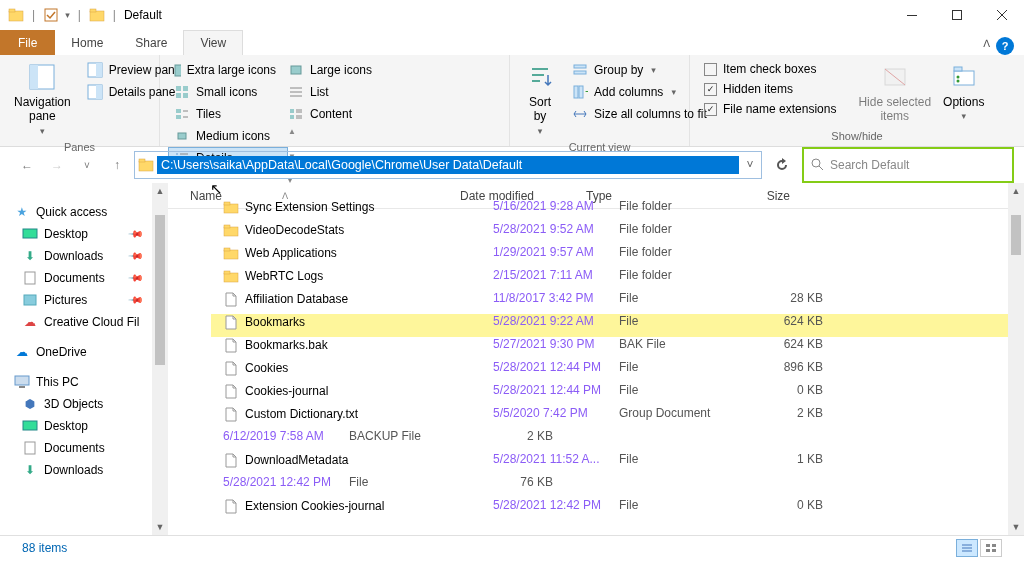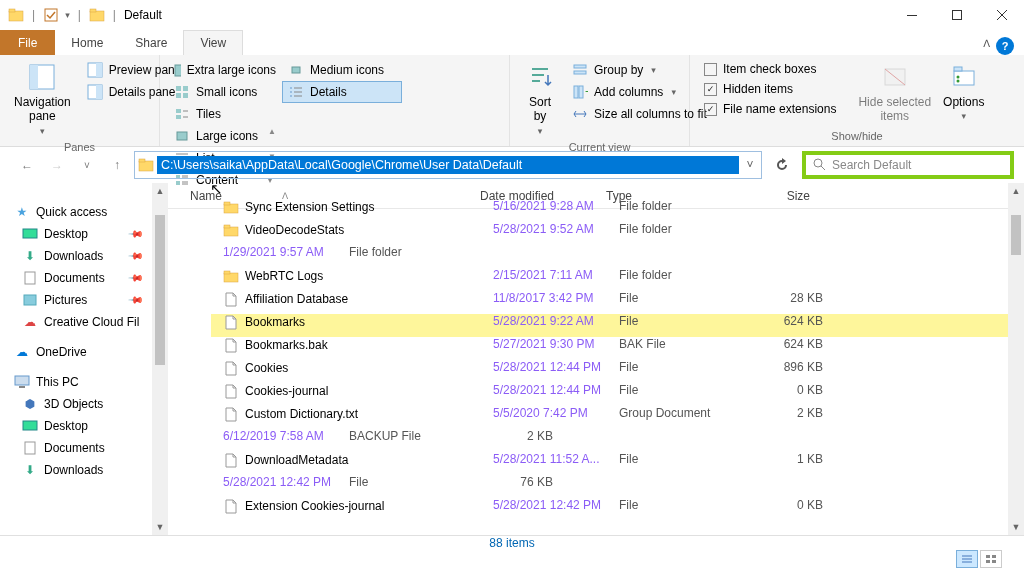--- a/index.html
+++ b/index.html
@@ -32,55 +32,55 @@
 .checkbox { width: 13px; height: 13px; border: 1px solid #888; display: inline-flex; align-items: center; justify-content: center; font-size: 9px; }
 .checkbox.checked::after { content: "✓"; color: #222; }
 
 .navbar { height: 36px; display: flex; align-items: center; padding: 4px 10px 4px 14px; gap: 4px; }
 .nav-arrow { width: 26px; height: 26px; display: flex; align-items: center; justify-content: center; color: #777; }
 .addr-box { flex: 1; border: 1px solid #9fbfe0; height: 28px; display: flex; align-items: center; position: relative; }
 .addr-icon { width: 22px; display: flex; align-items: center; justify-content: center; }
 .addr-text { flex: 1; background: #0078D7; color: #fff; padding: 2px 4px; height: 18px; line-height: 14px; font-size: 12.5px; }
 .addr-drop { width: 22px; display: flex; align-items: center; justify-content: center; color: #666; }
 .refresh-btn { width: 32px; height: 28px; display: flex; align-items: center; justify-content: center; color: #555; }
-.search-box { width: 212px; border: 4px solid #84cc16; height: 28px; display: flex; align-items: center; padding: 0 6px; color: #888; gap: 6px; }
+.search-box { width: 212px; border: 2px solid #84cc16; height: 36px; display: flex; align-items: center; padding: 0 6px; color: #888; gap: 6px; }
 .cursor { position: absolute; left: 210px; top: 180px; font-size: 15px; pointer-events: none; }
 
 .body-area { display: flex; height: 352px; position: relative; }
 .nav-pane { width: 168px; border-right: none; padding-top: 10px; overflow: hidden; position: relative; }
 .nav-scrollbar { position: absolute; right: 0; top: 0; width: 16px; height: 100%; background: #f0f0f0; display: flex; flex-direction: column; }
 .nav-scrollbar .thumb { background: #c2c2c2; margin: 16px 3px 0 3px; height: 150px; }
 .nav-scrollbar .arr { height: 16px; display: flex; align-items: center; justify-content: center; color: #666; font-size: 9px; }
 .nav-item { display: flex; align-items: center; gap: 6px; padding: 3px 6px 3px 22px; white-space: nowrap; }
 .nav-item.top { padding-left: 14px; margin-top: 8px; }
 .nav-item .pin { margin-left: auto; color: #999; font-size: 10px; margin-right: 20px; transform: rotate(45deg); }
 .nav-icon { width: 16px; height: 16px; display: inline-flex; align-items: center; justify-content: center; }
 
 .content { flex: 1; position: relative; }
 .col-headers { display: flex; border-bottom: 1px solid #e8e8e8; height: 26px; align-items: center; color: #444; padding-left: 22px; }
 .col-name { width: 270px; display: flex; align-items: center; gap: 60px; }
-.col-date { width: 126px; margin-left: 20px; }
+.col-date { width: 126px; }
 .col-type { width: 126px; }
 .col-size { width: 90px; text-align: right; padding-right: 12px; }
 .sort-ind { color: #888; font-size: 9px; }
 
 .file-list { overflow: hidden; }
 .row { display: flex; align-items: flex-start; height: 23px; padding-left: 12px; margin-left: 43px; }
 .row.highlight { background: #FEF69B; }
 .row .fname { width: 270px; display: flex; align-items: center; gap: 6px; }
 .row .fdate { width: 126px; color: #8b5cf6; }
 .row .ftype { width: 126px; color: #555; }
 .row .fsize { width: 90px; text-align: right; padding-right: 12px; color: #555; }
 .file-icon { width: 16px; height: 16px; display: inline-flex; align-items: center; justify-content: center; }
 
 .right-scrollbar { position: absolute; right: 0; top: 0; width: 16px; height: 100%; background: #f0f0f0; display: flex; flex-direction: column; }
 .right-scrollbar .thumb { background: #c2c2c2; margin: 16px 3px 0 3px; height: 40px; }
 .right-scrollbar .arr { height: 16px; display: flex; align-items: center; justify-content: center; color: #666; font-size: 9px; }
 
-.statusbar { height: 24px; border-top: 1px solid #e0e0e0; display: flex; align-items: center; padding: 0 22px; color: #0066b3; flex-direction: column; }
+.statusbar { height: 24px; border-top: 1px solid #e0e0e0; display: flex; align-items: center; padding: 0 22px; color: #0066b3; }
 .statusbar .view-btns { margin-left: auto; display: flex; gap: 2px; }
 .view-btn { width: 22px; height: 18px; border: 1px solid #ccc; display: flex; align-items: center; justify-content: center; }
 .view-btn.active { background: #cce8ff; border-color: #7aafdb; }
 
 .folder-svg { fill: #FFD869; stroke: #D9A441; stroke-width: 0.5; }
 .file-svg { fill: #fff; stroke: #999; stroke-width: 1; }
 </style>
 </head>
 <body>
 
@@ -194,64 +194,64 @@
         <div class="rb-smallbtn">
             <svg width="16" height="16">
               <rect x="2" y="3" width="5" height="4" fill="#9cc"></rect>
               <rect x="2" y="9" width="5" height="4" fill="#9cc"></rect>
               <line x1="9" y1="5" x2="14" y2="5" stroke="#888"></line>
               <line x1="9" y1="11" x2="14" y2="11" stroke="#888"></line>
             </svg>
             <span>Tiles</span>
           </div>
       </div>
+      <div class="rb-col" style="width:100px">
+        <div class="rb-smallbtn">
+            <svg width="16" height="16">
+              <rect x="3" y="4" width="10" height="8" fill="#9cc" stroke="#699"></rect>
+            </svg>
+            <span>Large icons</span>
+          </div>
+        <div class="rb-smallbtn">
+            <svg width="16" height="16">
+              <line x1="2" y1="4" x2="14" y2="4" stroke="#888"></line>
+              <line x1="2" y1="8" x2="14" y2="8" stroke="#888"></line>
+              <line x1="2" y1="12" x2="14" y2="12" stroke="#888"></line>
+            </svg>
+            <span>List</span>
+          </div>
+        <div class="rb-smallbtn">
+            <svg width="16" height="16">
+              <rect x="2" y="3" width="4" height="4" fill="#9cc"></rect>
+              <line x1="8" y1="4" x2="14" y2="4" stroke="#888"></line>
+              <line x1="8" y1="6" x2="14" y2="6" stroke="#888"></line>
+              <rect x="2" y="9" width="4" height="4" fill="#9cc"></rect>
+              <line x1="8" y1="10" x2="14" y2="10" stroke="#888"></line>
+              <line x1="8" y1="12" x2="14" y2="12" stroke="#888"></line>
+            </svg>
+            <span>Content</span>
+          </div>
+      </div>
       <div class="rb-col" style="width:120px">
         <div class="rb-smallbtn">
             <svg width="16" height="16">
               <rect x="4" y="5" width="8" height="6" fill="#9cc" stroke="#699"></rect>
             </svg>
             <span>Medium icons</span>
           </div>
         <div class="rb-smallbtn active">
             <svg width="16" height="16">
               <line x1="2" y1="4" x2="4" y2="4" stroke="#69c"></line>
               <line x1="6" y1="4" x2="14" y2="4" stroke="#888"></line>
               <line x1="2" y1="8" x2="4" y2="8" stroke="#69c"></line>
               <line x1="6" y1="8" x2="14" y2="8" stroke="#888"></line>
               <line x1="2" y1="12" x2="4" y2="12" stroke="#69c"></line>
               <line x1="6" y1="12" x2="14" y2="12" stroke="#888"></line>
             </svg>
             <span>Details</span>
-          </div>
-      </div>
-      <div class="rb-col" style="width:100px">
-        <div class="rb-smallbtn">
-            <svg width="16" height="16">
-              <rect x="3" y="4" width="10" height="8" fill="#9cc" stroke="#699"></rect>
-            </svg>
-            <span>Large icons</span>
-          </div>
-        <div class="rb-smallbtn">
-            <svg width="16" height="16">
-              <line x1="2" y1="4" x2="14" y2="4" stroke="#888"></line>
-              <line x1="2" y1="8" x2="14" y2="8" stroke="#888"></line>
-              <line x1="2" y1="12" x2="14" y2="12" stroke="#888"></line>
-            </svg>
-            <span>List</span>
-          </div>
-        <div class="rb-smallbtn">
-            <svg width="16" height="16">
-              <rect x="2" y="3" width="4" height="4" fill="#9cc"></rect>
-              <line x1="8" y1="4" x2="14" y2="4" stroke="#888"></line>
-              <line x1="8" y1="6" x2="14" y2="6" stroke="#888"></line>
-              <rect x="2" y="9" width="4" height="4" fill="#9cc"></rect>
-              <line x1="8" y1="10" x2="14" y2="10" stroke="#888"></line>
-              <line x1="8" y1="12" x2="14" y2="12" stroke="#888"></line>
-            </svg>
-            <span>Content</span>
           </div>
       </div>
       <div style="width:14px;display:flex;flex-direction:column;justify-content:space-between;height:62px;padding:2px 0">
         <span style="font-size:8px;color:#888">▲</span>
         <span style="font-size:8px;color:#888">▼</span>
         <span style="font-size:8px;color:#888">▾</span>
       </div>
     </div>
   </div>
 
@@ -492,20 +492,29 @@
                 <rect x="1" y="2" width="6" height="3" class="folder-svg"></rect>
               </svg>
             </span>
             <span>VideoDecodeStats</span>
           </div>
           <div class="fdate">5/28/2021 9:52 AM</div>
           <div class="ftype">File folder</div>
           <div class="fsize"></div>
         </div>
         <div class="row">
+          <div class="fname">
+            <span class="file-icon">
+              <svg width="16" height="14">
+                <rect x="1" y="4" width="14" height="9" class="folder-svg"></rect>
+                <rect x="1" y="2" width="6" height="3" class="folder-svg"></rect>
+              </svg>
+            </span>
+            <span>Web Applications</span>
+          </div>
           <div class="fdate">1/29/2021 9:57 AM</div>
           <div class="ftype">File folder</div>
           <div class="fsize"></div>
         </div>
         <div class="row">
           <div class="fname">
             <span class="file-icon">
               <svg width="16" height="14">
                 <rect x="1" y="4" width="14" height="9" class="folder-svg"></rect>
                 <rect x="1" y="2" width="6" height="3" class="folder-svg"></rect>

